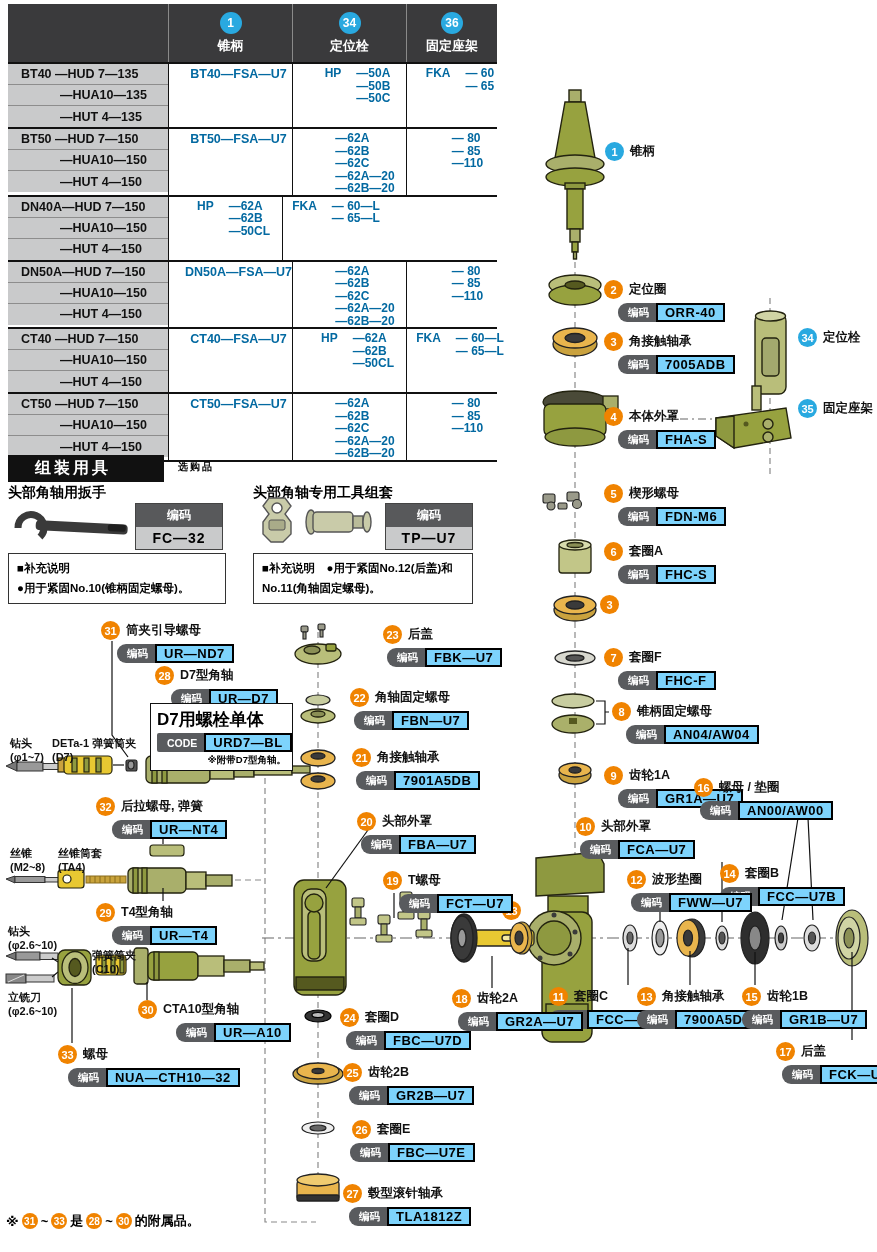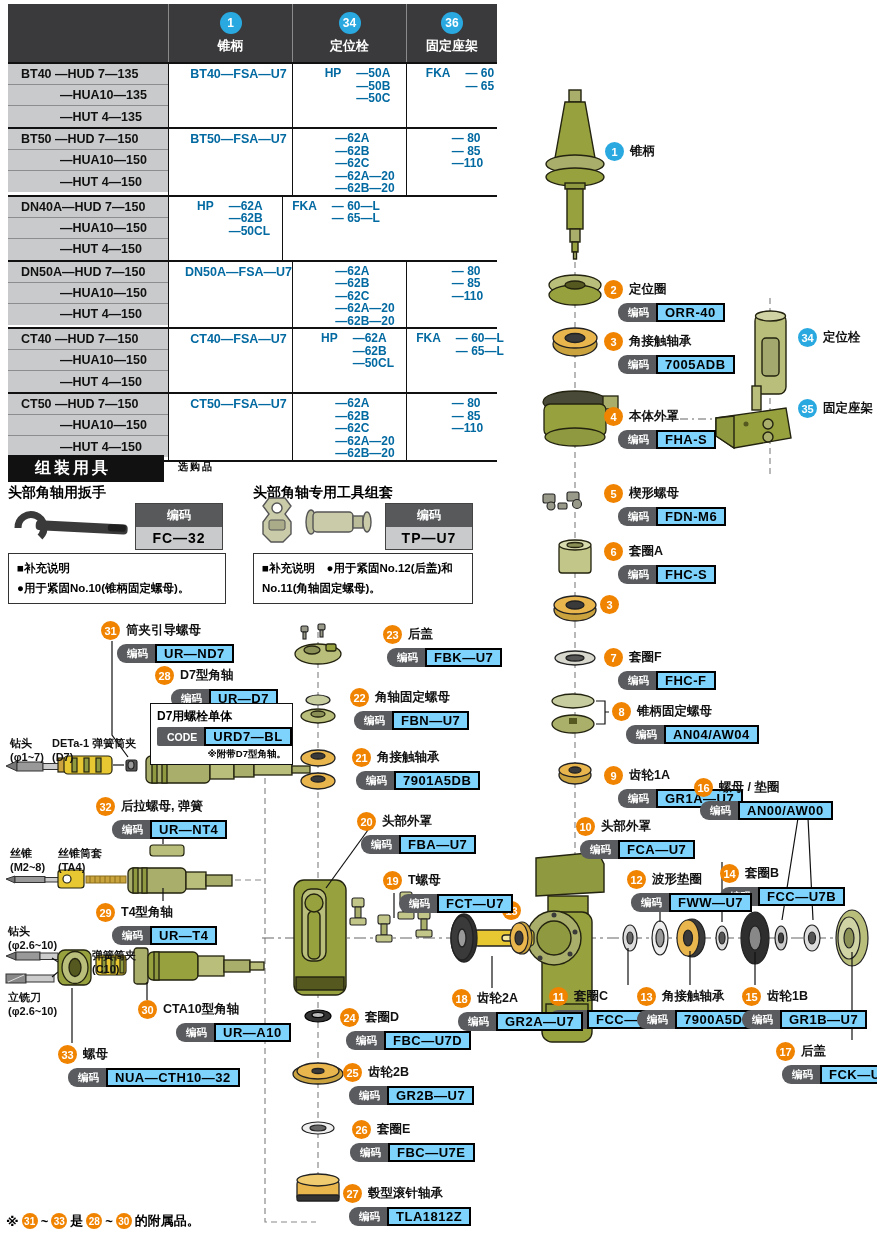--- a/index.html
+++ b/index.html
@@ -51,21 +51,21 @@
           color:#111; white-space:nowrap; }
   .codebadge { display:flex; align-items:stretch; margin:4px 0 0 14px; width:max-content; }
   .cb-label { background:#595B5E; color:#fff; border-radius:9px 0 0 9px; padding:2px 7px 2px 10px;
               font-weight:bold; font-size:10.5px; display:flex; align-items:center; }
   .cb-value { background:#7dd3fc; border:2px solid #000; padding:0 7px; font-weight:bold; font-size:13px;
               letter-spacing:0.5px; display:flex; align-items:center; white-space:nowrap; }
 
   
   .d7box { position:absolute; left:150px; top:703px; width:143px; border:1.5px solid #111;
            background:#fff; padding:4px 6px 3px 6px; z-index:5; }
-  .d7box .t { font-size:12px; font-weight:bold; }
+  .d7box .t { font-size:17px; font-weight:bold; }
   .d7box .coderow { display:flex; margin-top:2px; }
   .d7box .note { font-size:9.5px; font-weight:bold; text-align:right; margin-top:2px; }
 
   .chainlabel { position:absolute; font-size:11px; font-weight:bold; line-height:1.3;
                 white-space:pre; z-index:5; color:#111; }
 
   .footnote { position:absolute; left:6px; top:1212px; display:flex; align-items:center; gap:3px;
               font-size:13px; font-weight:bold; z-index:5; }
 
   .art { position:absolute; left:0; top:0; z-index:1; pointer-events:none; }

